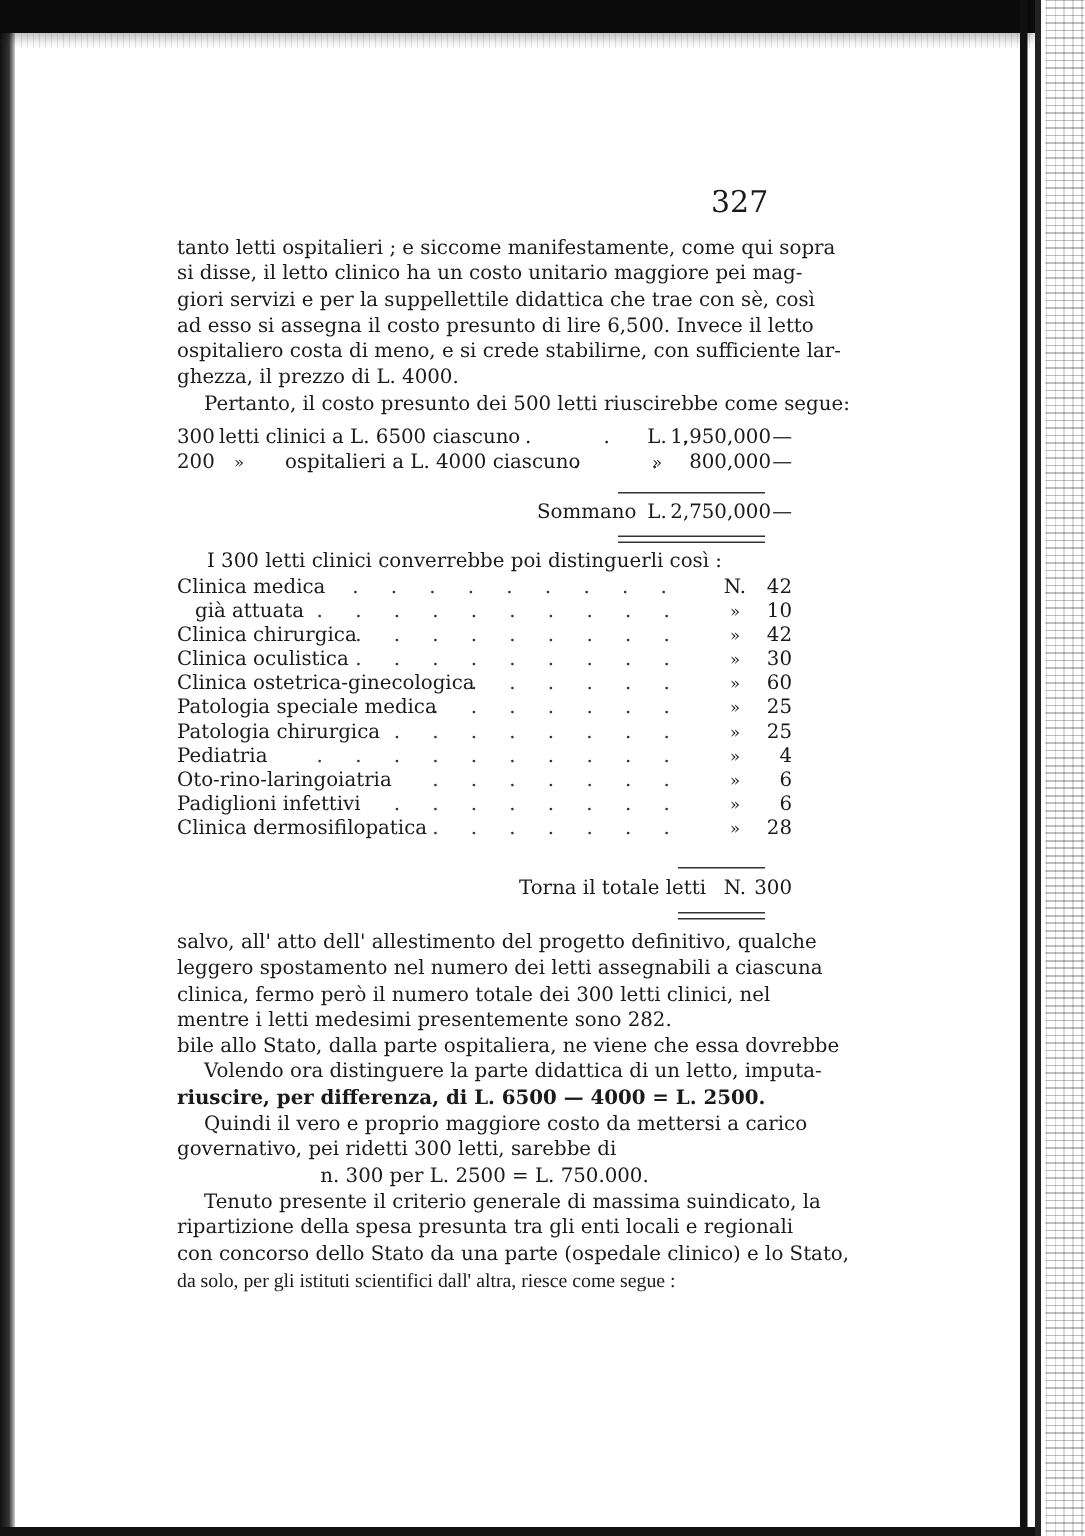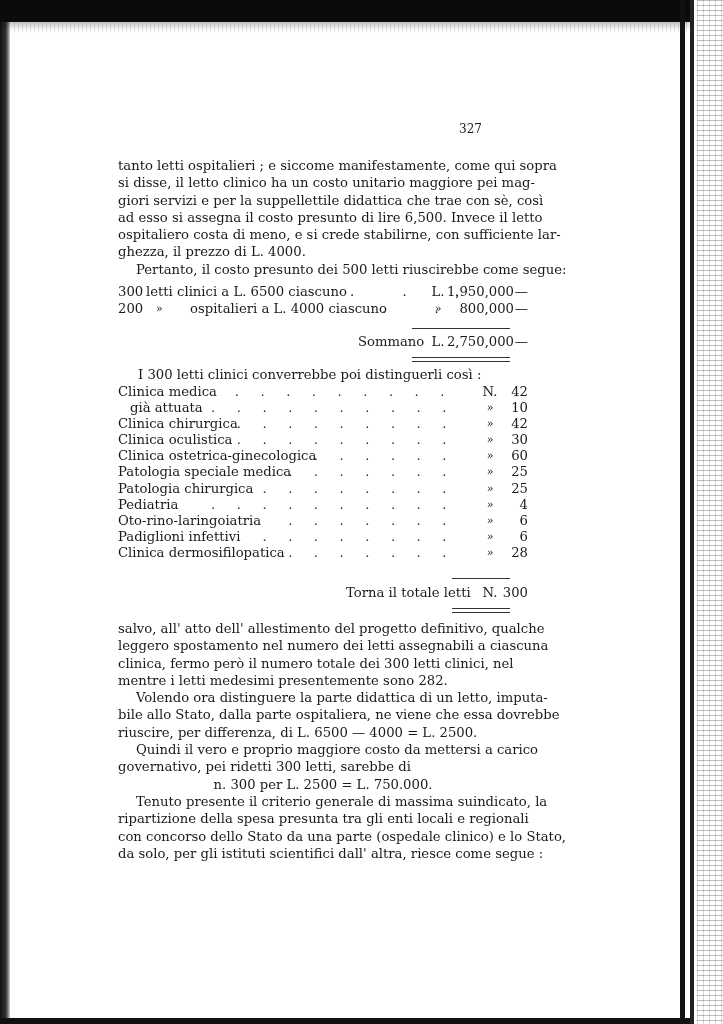--- a/index.html
+++ b/index.html
@@ -28,22 +28,22 @@
     background: #111;
   }
   .spine-1 { position: absolute; left: 680px; top: 0; width: 5px; height: 1024px; background: #111; }
   .spine-2 { position: absolute; left: 690px; top: 0; width: 4px; height: 1024px; background: #222; }
   .spine-edge {
     position: absolute; left: 697px; top: 0; width: 26px; height: 1024px;
     background: repeating-linear-gradient(180deg, rgba(0,0,0,0.25) 0 1px, transparent 1px 5px),
                 repeating-linear-gradient(90deg, rgba(0,0,0,0.15) 0 1px, transparent 1px 6px);
   }
   .page-number {
-    position: absolute; left: 459px; top: 122px;
-    font-size: 12px;
+    position: absolute; left: 474px; top: 122px;
+    font-size: 20px;
   }
   .p { text-align: justify; text-align-last: left; margin: 0; }
   .p .line { display: block; white-space: nowrap; }
   .indent { padding-left: 18px; }
 
   .block { position: absolute; left: 102px; width: 410px; font-size: 13.2px; line-height: 17.3px; margin-left: 16px; }
 
   .cost-row { position: relative; height: 17.3px; white-space: nowrap; }
   .cost-row .qty { position: absolute; left: 0; }
   .cost-row .desc { position: absolute; left: 34px; }
@@ -206,28 +206,28 @@
 <div class="rule-double" style="left:452px; top:608px; width:58px;"></div>
 
 <div class="block" style="top:620px;">
   <p class="p">
     <span class="line">salvo, all' atto dell' allestimento del progetto definitivo, qualche</span>
     <span class="line">leggero spostamento nel numero dei letti assegnabili a ciascuna</span>
     <span class="line">clinica, fermo però il numero totale dei 300 letti clinici, nel</span>
     <span class="line">mentre i letti medesimi presentemente sono 282.</span>
   </p>
   <p class="p indent">
+    <span class="line" style="margin-left:-18px;">bile allo Stato, dalla parte ospitaliera, ne viene che essa dovrebbe</span>
     <span class="line">Volendo ora distinguere la parte didattica di un letto, imputa-</span>
-    <span class="line" style="margin-left:-18px;">bile allo Stato, dalla parte ospitaliera, ne viene che essa dovrebbe</span>
-    <span class="line" style="margin-left:-18px;">riuscire, per differenza, di L. 6500 — 4000 = L. 2500.</span>
+    <span class="line" style="margin-left:-18px;font-weight:bold;">riuscire, per differenza, di L. 6500 — 4000 = L. 2500.</span>
   </p>
   <p class="p indent">
     <span class="line">Quindi il vero e proprio maggiore costo da mettersi a carico</span>
     <span class="line" style="margin-left:-18px;">governativo, pei ridetti 300 letti, sarebbe di</span>
   </p>
   <div class="center-line">n. 300 per L. 2500 = L. 750.000.</div>
   <p class="p indent">
     <span class="line">Tenuto presente il criterio generale di massima suindicato, la</span>
     <span class="line" style="margin-left:-18px;">ripartizione della spesa presunta tra gli enti locali e regionali</span>
     <span class="line" style="margin-left:-18px;">con concorso dello Stato da una parte (ospedale clinico) e lo Stato,</span>
-    <span class="line" style="margin-left:-18px;">da solo, per gli istituti scientifici dall' altra, riesce come segue :</span>
+    <span class="line" style="margin-left:-18px;font-family:Liberation Serif, serif;">da solo, per gli istituti scientifici dall' altra, riesce come segue :</span>
   </p>
 </div>
 
 </body></html>

